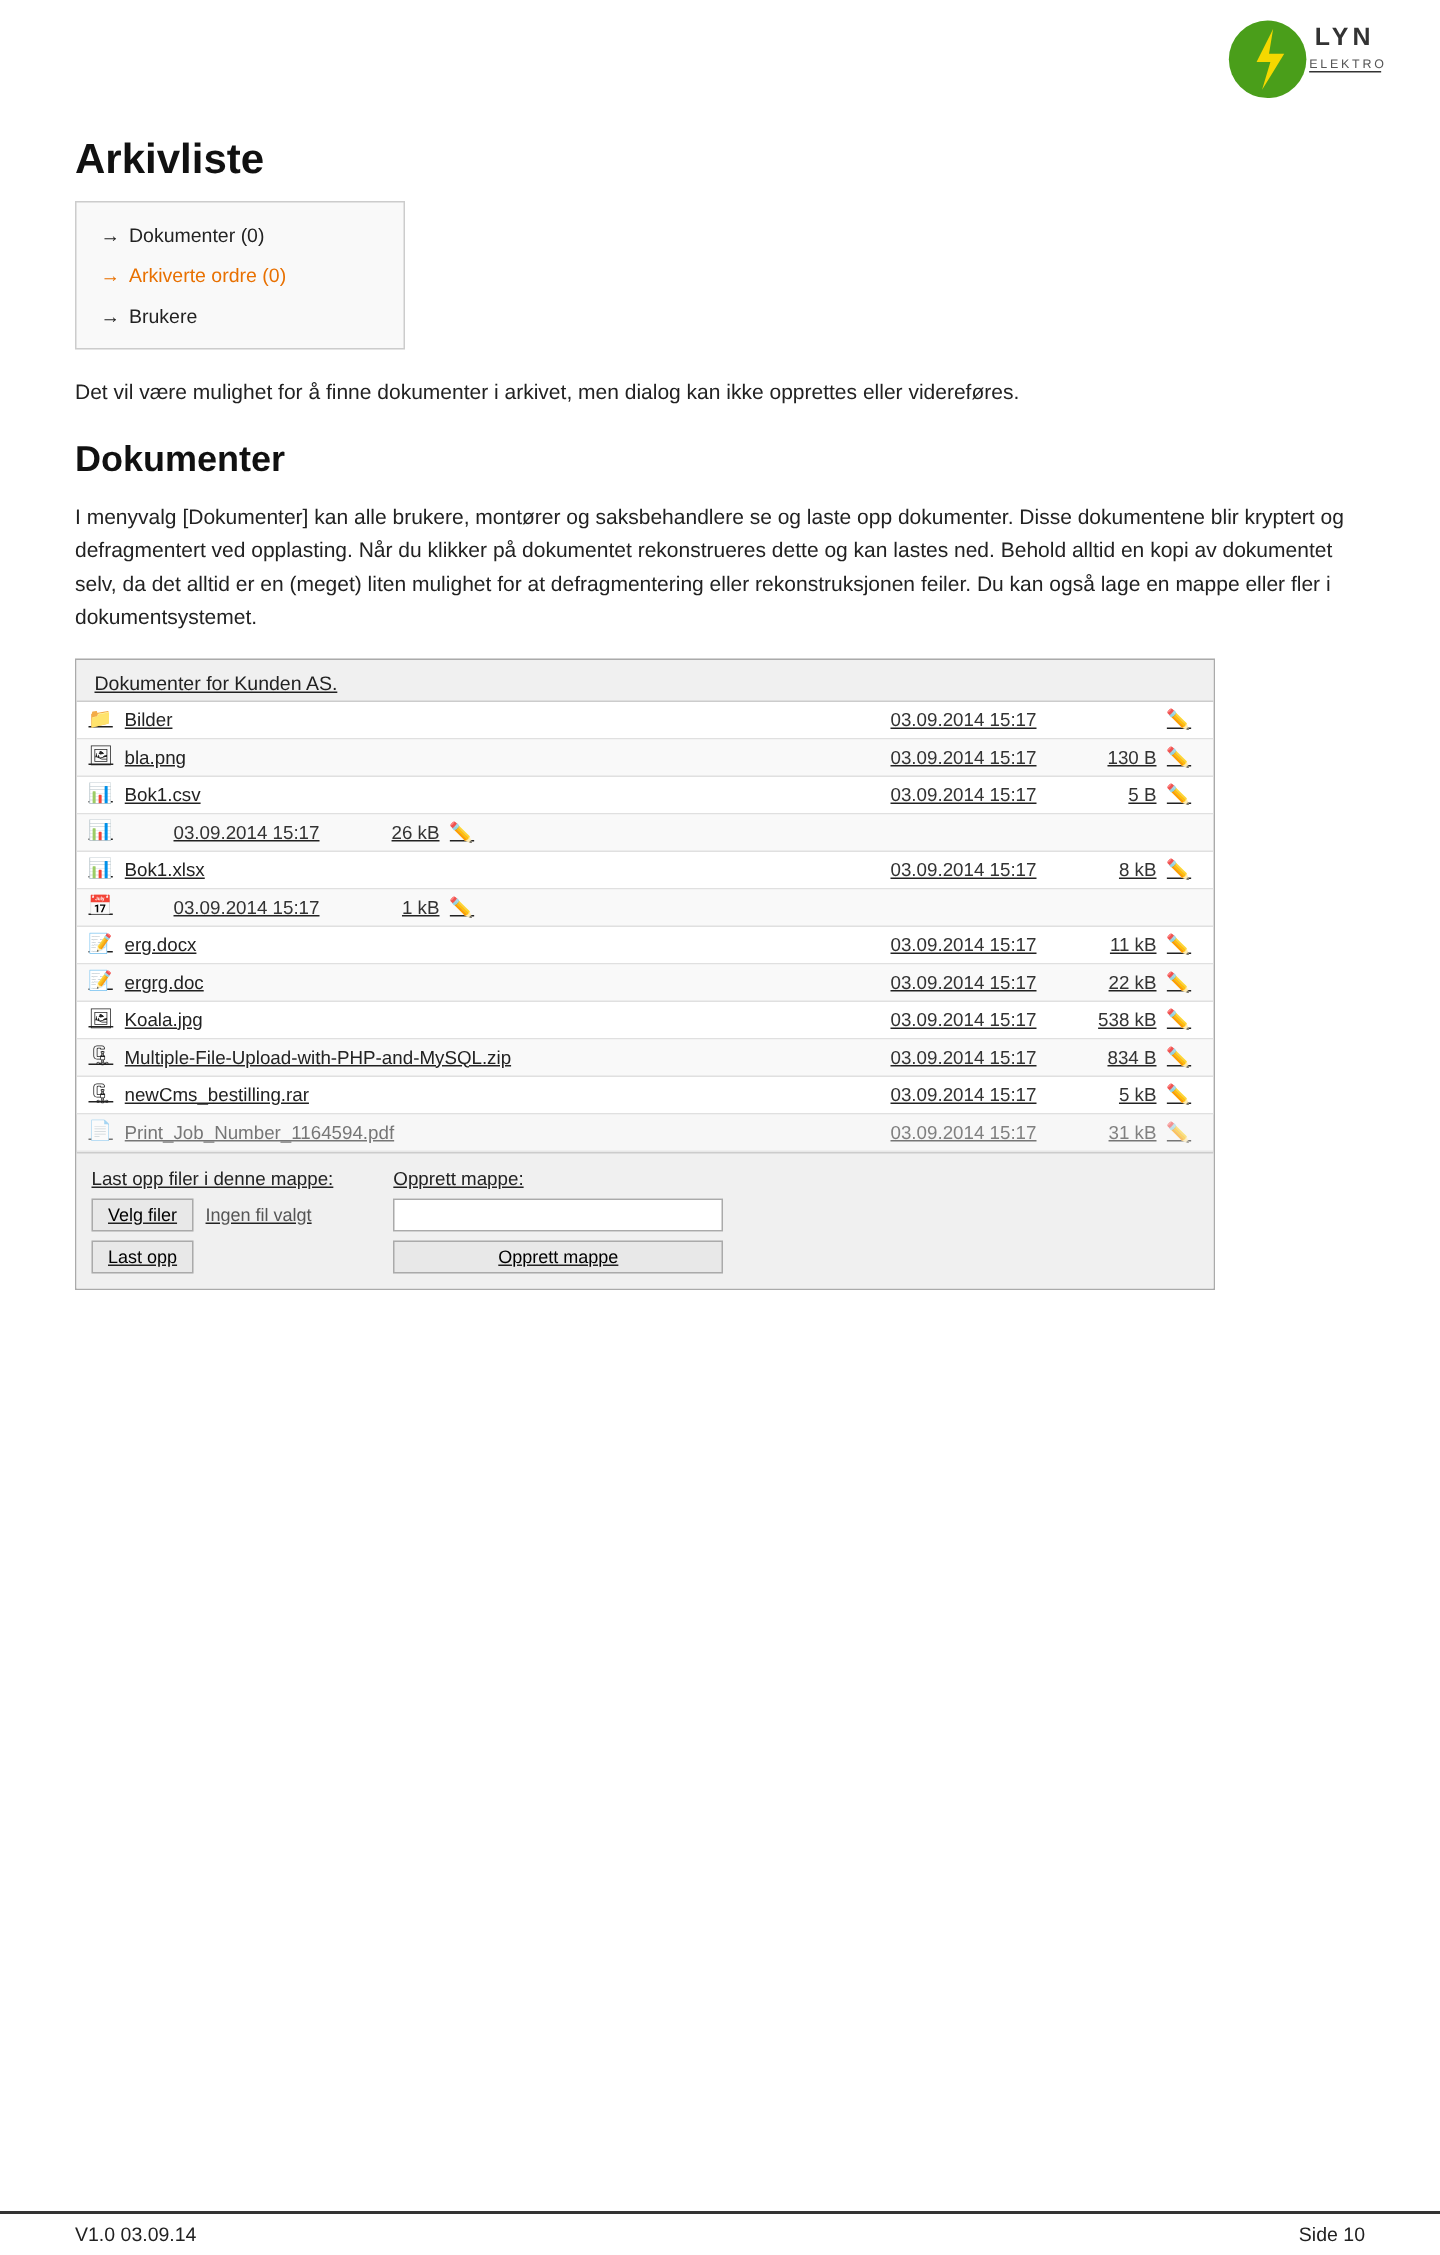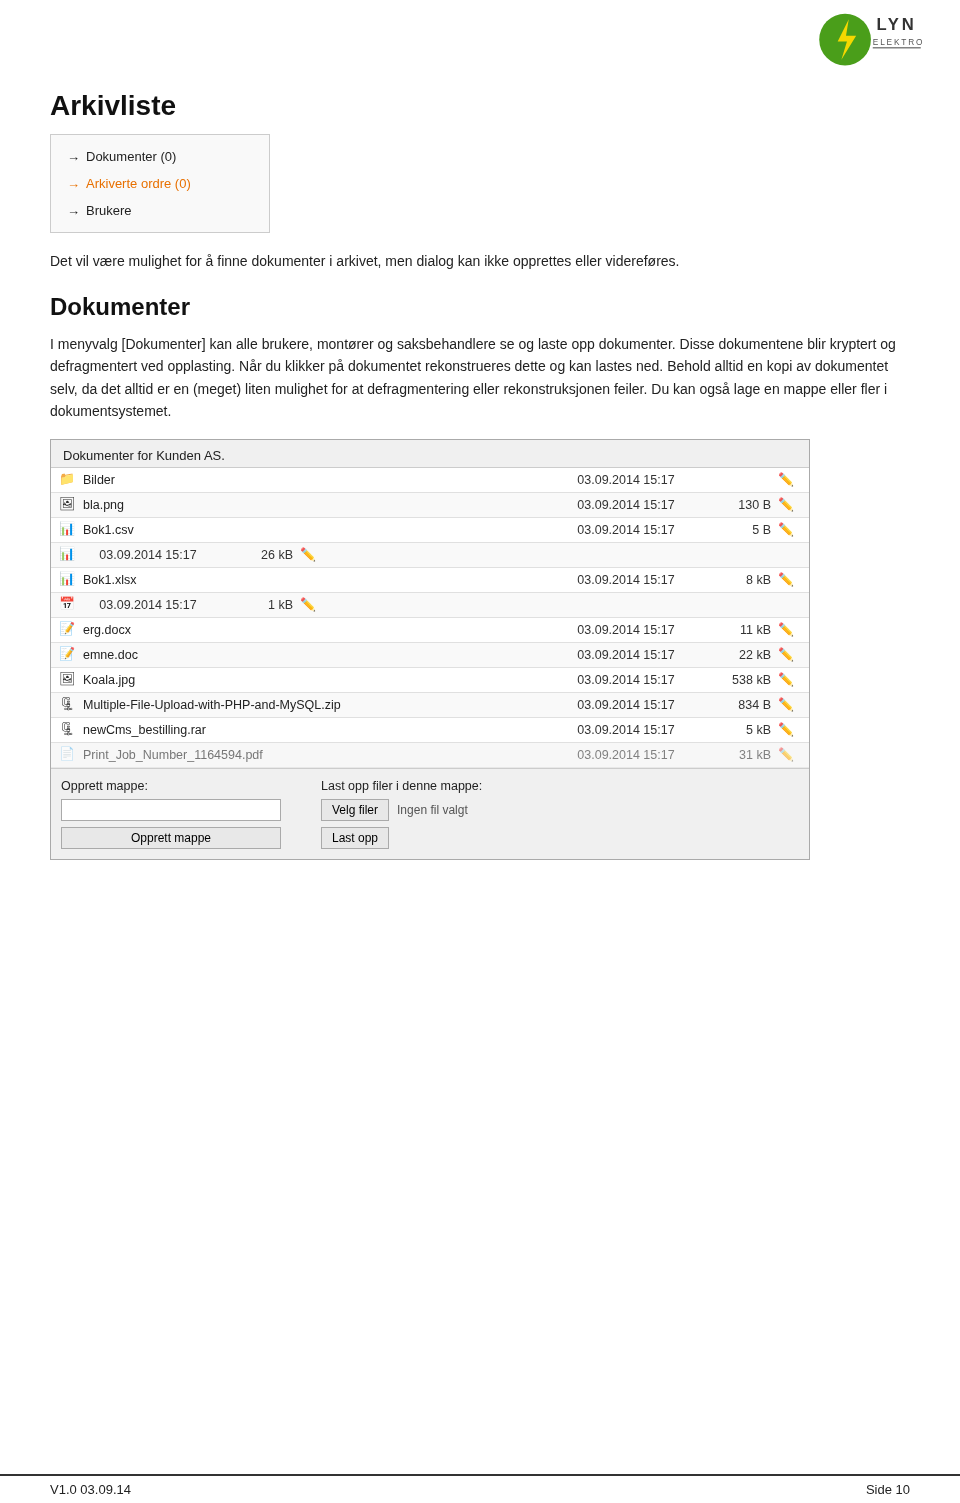--- a/index.html
+++ b/index.html
@@ -88,20 +88,21 @@
 
     
     .docs-panel {
       border: 1px solid #aaa;
       background: #f5f5f5;
       margin-top: 16px;
       margin-bottom: 20px;
       padding: 0;
       width: 760px;
       position: relative;
+      text-decoration: underline;
     }
 
     .docs-panel-title {
       font-size: 13px;
       padding: 8px 12px 4px 12px;
       color: #222;
       border-bottom: 1px solid #ccc;
       background: #f0f0f0;
     }
 
@@ -131,21 +132,21 @@
     .doc-name {
       flex: 1;
       min-width: 0;
       overflow: hidden;
       text-overflow: ellipsis;
       white-space: nowrap;
     }
     .doc-date {
       width: 130px;
       color: #333;
-      text-align: center;
+      text-align: right;
     }
     .doc-size {
       width: 80px;
       text-align: right;
       color: #333;
     }
     .doc-edit {
       width: 30px;
       text-align: center;
       color: #555;
@@ -321,21 +322,21 @@
       <div class="doc-row">
         <span class="doc-icon">📝</span>
         <span class="doc-name">erg.docx</span>
         <span class="doc-date">03.09.2014 15:17</span>
         <span class="doc-size">11 kB</span>
         <span class="doc-edit">✏️</span>
       </div>
 
       <div class="doc-row">
         <span class="doc-icon">📝</span>
-        <span class="doc-name">emne.doc</span>
+        <span class="doc-name">ergrg.doc</span>
         <span class="doc-date">03.09.2014 15:17</span>
         <span class="doc-size">22 kB</span>
         <span class="doc-edit">✏️</span>
       </div>
 
       <div class="doc-row">
         <span class="doc-icon">🖼</span>
         <span class="doc-name">Koala.jpg</span>
         <span class="doc-date">03.09.2014 15:17</span>
         <span class="doc-size">538 kB</span>
@@ -361,35 +362,35 @@
       <div class="doc-row" style="opacity:0.6;">
         <span class="doc-icon">📄</span>
         <span class="doc-name">Print_Job_Number_1164594.pdf</span>
         <span class="doc-date">03.09.2014 15:17</span>
         <span class="doc-size">31 kB</span>
         <span class="doc-edit">✏️</span>
       </div>
     </div>
 
     <div class="docs-bottom">
-
-      <div class="control-group">
-        <label class="control-label">Opprett mappe:</label>
-        <input type="text" class="text-input" value="" style="">
-        <button class="btn">Opprett mappe</button>
-      </div>
 
       <div class="control-group">
         <label class="control-label">Last opp filer i denne mappe:</label>
         <div class="upload-row">
           <button class="btn">Velg filer</button>
           <span class="no-file-text">Ingen fil valgt</span>
         </div>
         <button class="btn" style="width: fit-content;">Last opp</button>
       </div>
+
+      <div class="control-group">
+        <label class="control-label">Opprett mappe:</label>
+        <input type="text" class="text-input" value="" style="">
+        <button class="btn">Opprett mappe</button>
+      </div>
     </div>
   </div>
 
 </div>
 
 <div class="page-footer">
   <span>V1.0  03.09.14</span>
   <span>Side 10</span>
 </div>
 

